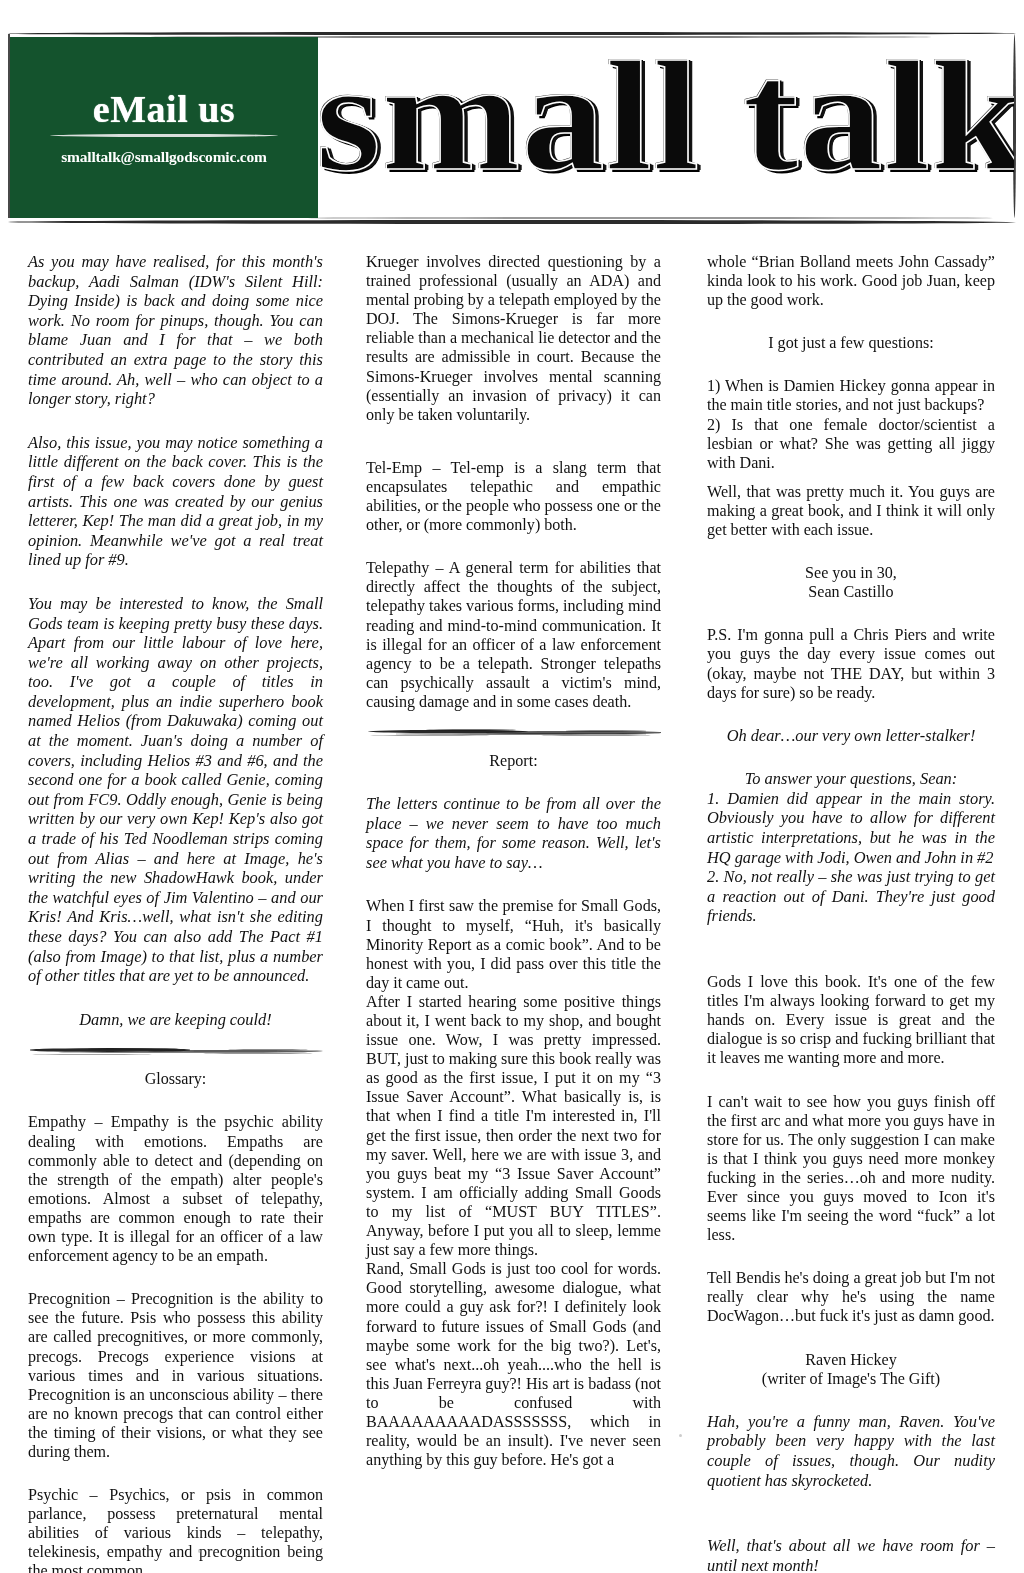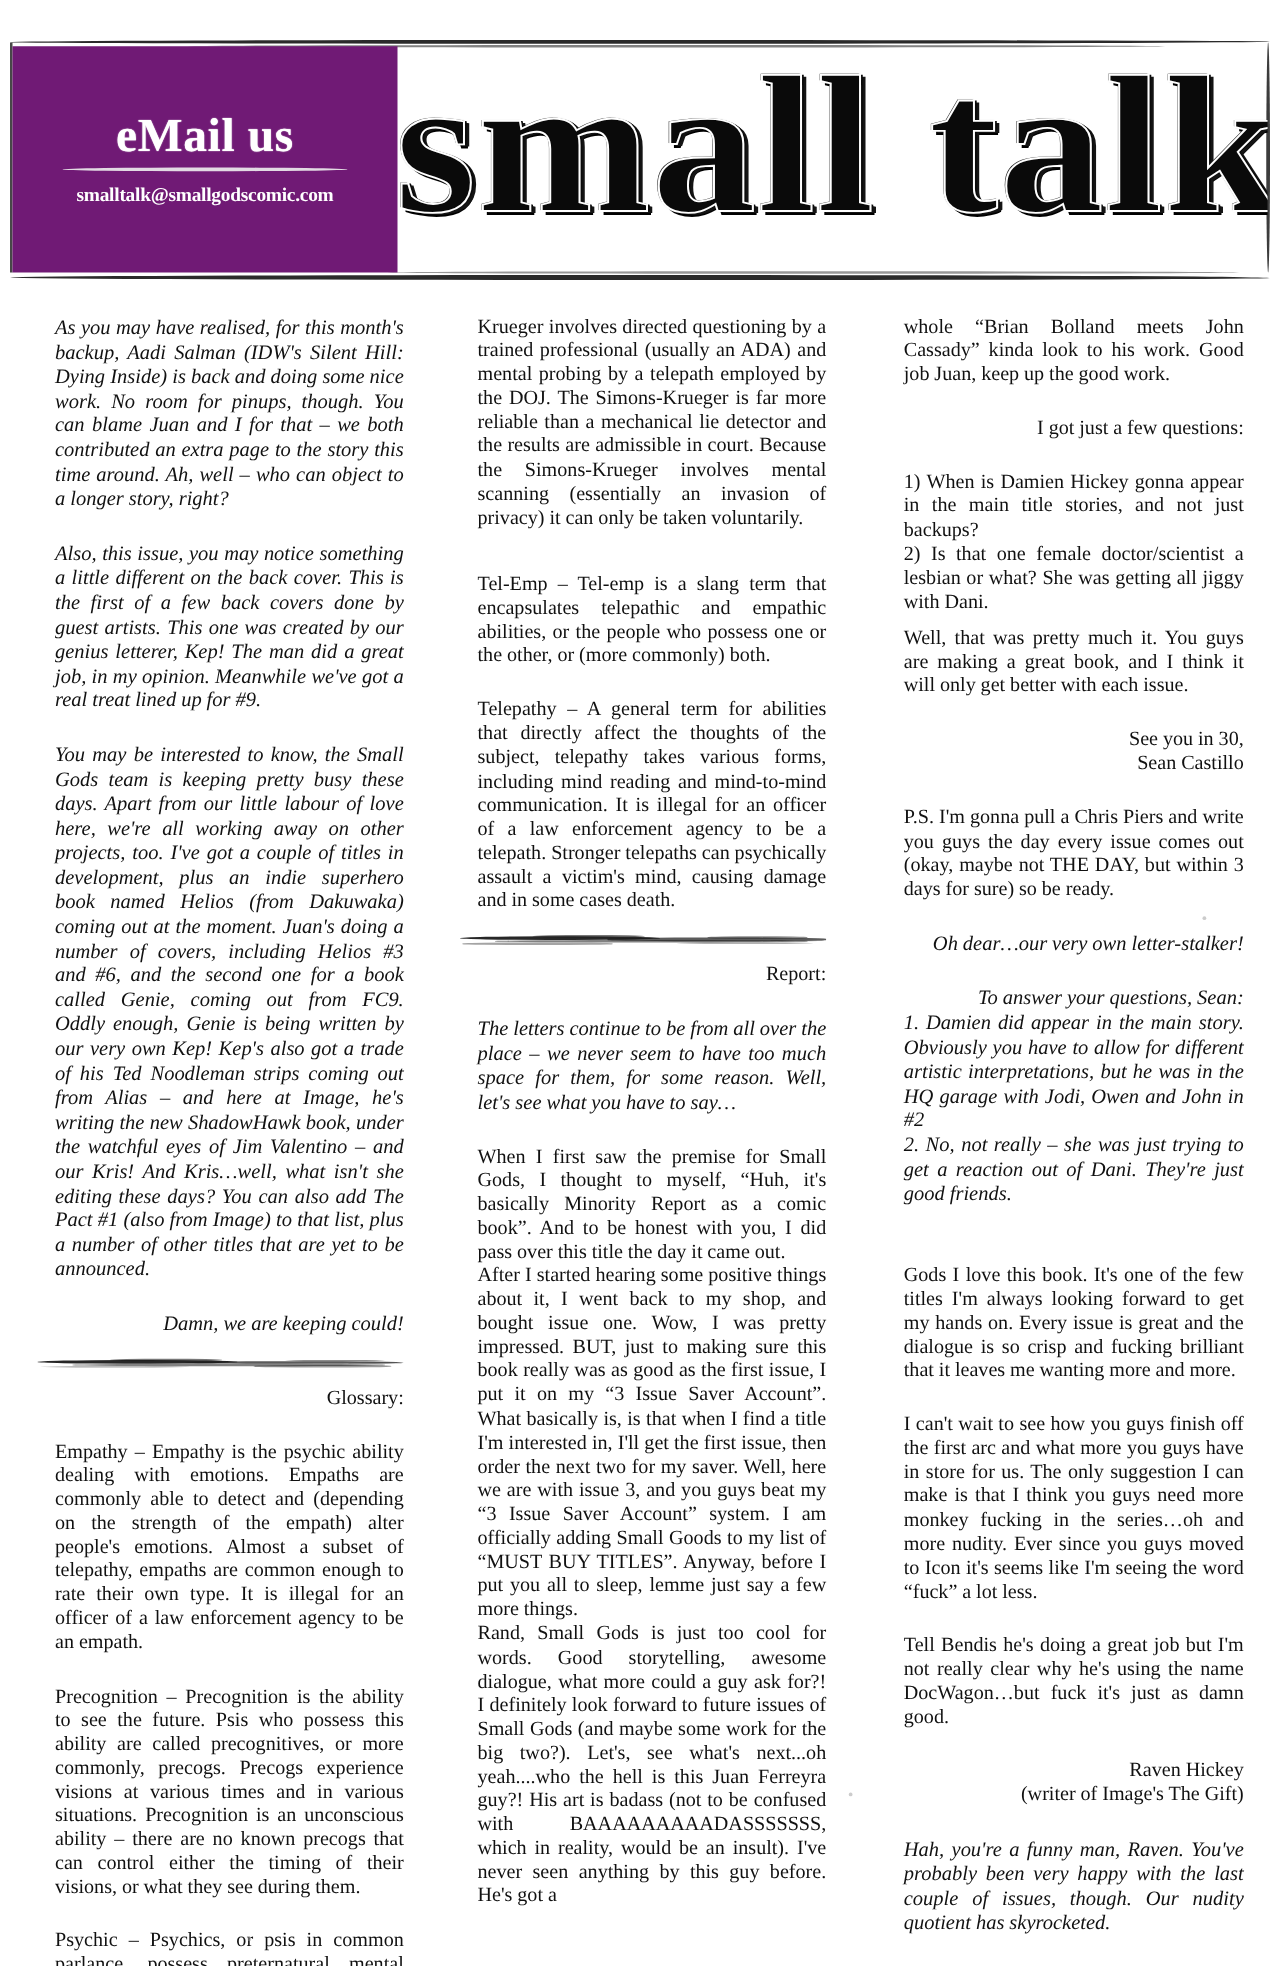--- a/index.html
+++ b/index.html
@@ -68,21 +68,21 @@
     opacity: .8;
   }
 
   
   #email-box {
     position: absolute;
     left: 2px;
     top: 5px;
     width: 308px;
     height: 181px;
-    background: #701a75;
+    background: #14532d;
     color: #ffffff;
     display: flex;
     flex-direction: column;
     align-items: center;
     justify-content: center;
   }
   #email-box-title {
     font-family: "Liberation Serif", "DejaVu Serif", serif;
     font-weight: bold;
     font-size: 38px;
@@ -151,34 +151,34 @@
   }
   .col {
     width: 341px;
     box-sizing: border-box;
     padding: 0 18px 0 28px;
   }
   .col:nth-child(2) { padding: 0 21px 0 25px; }
   .col:nth-child(3) { padding: 0 28px 0 25px; }
 
   p.body {
-    margin: 0 0 14px 16px;
+    margin: 0 0 14px 0;
     font-size: 16.1px;
     line-height: 19.1px;
     text-align: justify;
     hyphens: none;
     word-spacing: -0.1px;
   }
   p.body.tight { margin-bottom: 0; }
   p.italic {
     font-style: italic;
     font-size: 16.4px;
     line-height: 19.6px;
   }
-  p.plain { text-align: right; }
+  p.plain { text-align: center; }
 
   
   .divider {
     position: relative;
     height: 17px;
     margin: 3px 0 9px 0;
     overflow: hidden;
   }
   .divider i {
     position: absolute;

